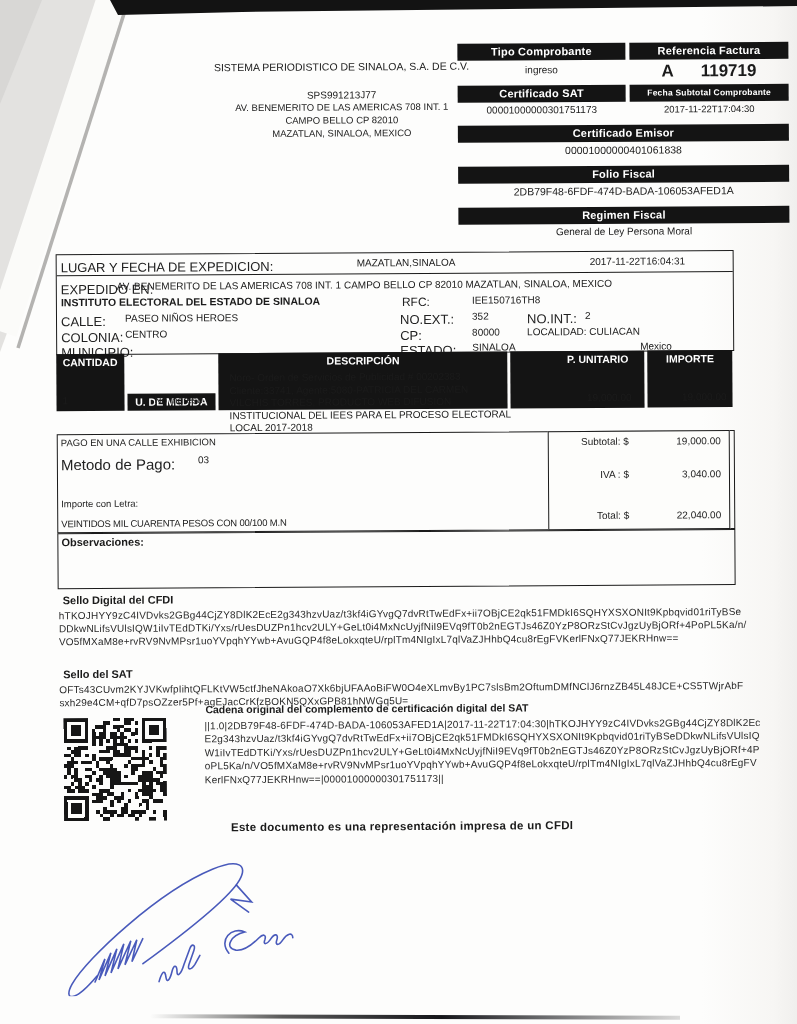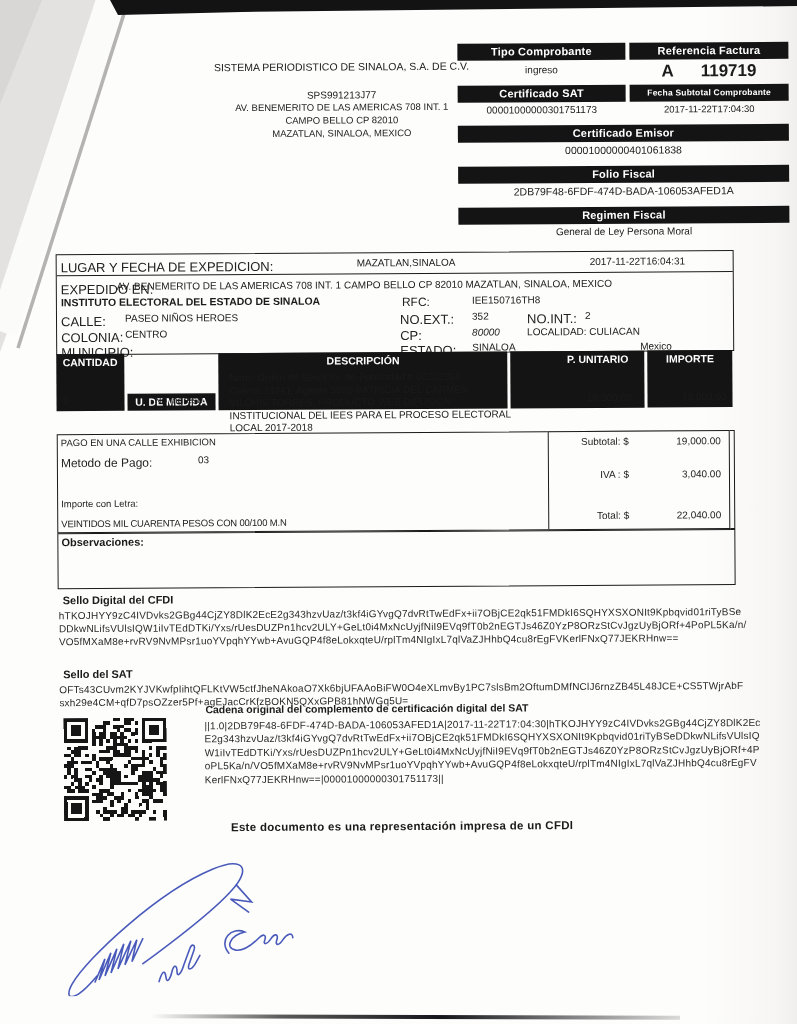--- a/index.html
+++ b/index.html
@@ -93,21 +93,21 @@
       <span class="abs lbl" style="left:4px;top:59px;">CALLE:</span>
       <span class="abs val" style="left:68px;top:58px;">PASEO NIÑOS HEROES</span>
       <span class="abs lbl" style="left:343px;top:59px;">NO.EXT.:</span>
       <span class="abs val" style="left:415px;top:58px;">352</span>
       <span class="abs lbl" style="left:470px;top:59px;">NO.INT.:</span>
       <span class="abs val" style="left:528px;top:58px;">2</span>
 
       <span class="abs lbl" style="left:4px;top:75px;">COLONIA:</span>
       <span class="abs val" style="left:68px;top:74px;">CENTRO</span>
       <span class="abs lbl" style="left:343px;top:75px;">CP:</span>
-      <span class="abs val" style="left:415px;top:74px;font-style:italic;">80000</span>
+      <span class="abs val" style="left:415px;top:74px;">80000</span>
       <span class="abs val" style="left:470px;top:74px;">LOCALIDAD: CULIACAN</span>
 
       <span class="abs lbl" style="left:4px;top:90px;">MUNICIPIO:</span>
       <span class="abs lbl" style="left:343px;top:90px;">ESTADO:</span>
       <span class="abs val" style="left:415px;top:89px;">SINALOA</span>
       <span class="abs val" style="left:583px;top:89px;">Mexico</span>
     </div>
 
     <div class="abs" style="left:57px;top:352px;width:676px;display:flex;gap:3px;">
       <div class="hdrcell" style="width:72px;">CANTIDAD</div>
@@ -124,21 +124,21 @@
 Cliente:33741, Agente:5080-PATRICIA DEL CARMEN
 VILCHIS TORRES, PRODUCTO WEB  DIFUSION
 INSTITUCIONAL DEL IEES PARA EL PROCESO ELECTORAL
 LOCAL 2017-2018</div>
       <span class="abs val" style="left:470px;top:21px;width:105px;text-align:right;">19,000.00</span>
       <span class="abs val" style="left:560px;top:21px;width:110px;text-align:right;">19,000.00</span>
     </div>
 
     <div class="abs box" style="left:57px;top:432px;width:676px;height:97px;">
       <span class="abs" style="left:3px;top:2px;font-size:9.5px;">PAGO EN UNA CALLE EXHIBICION</span>
-      <span class="abs lbl" style="left:3px;top:21px;font-size:12px;">Metodo de Pago:</span>
+      <span class="abs lbl" style="left:3px;top:21px;font-size:15px;">Metodo de Pago:</span>
       <span class="abs val" style="left:140px;top:20px;">03</span>
       <span class="abs lbl" style="left:3px;top:63px;font-size:9.5px;">Importe con Letra:</span>
       <span class="abs" style="left:3px;top:83px;font-size:9.5px;letter-spacing:-.2px;">VEINTIDOS MIL CUARENTA PESOS CON 00/100 M.N</span>
     </div>
 
     <div class="abs box" style="left:548px;top:432px;width:180px;height:97px;background:#fdfdfb;">
       <div class="totrow" style="top:4px;">
         <span class="tl">Subtotal: $</span>
         <span class="tv">19,000.00</span>
       </div>

